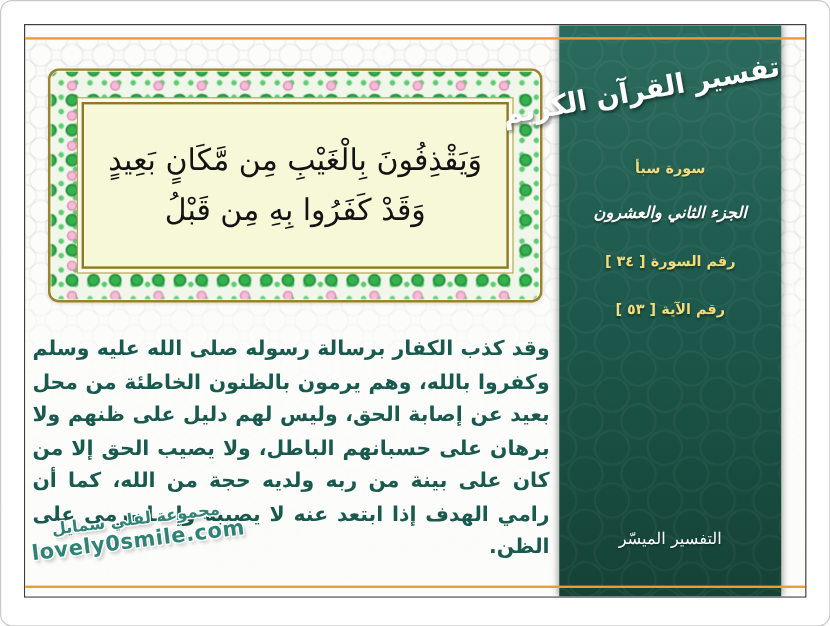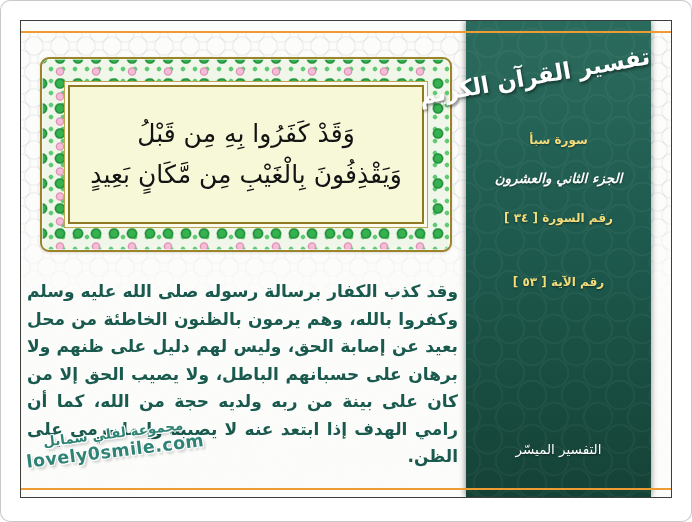--- a/index.html
+++ b/index.html
@@ -66,41 +66,41 @@
       radial-gradient(circle at 44px 0, rgba(255,255,255,0) 13px, rgba(255,255,255,.055) 14px, rgba(255,255,255,0) 16px),
       radial-gradient(circle at 0 44px, rgba(255,255,255,0) 13px, rgba(255,255,255,.055) 14px, rgba(255,255,255,0) 16px),
       radial-gradient(circle at 44px 44px, rgba(255,255,255,0) 13px, rgba(255,255,255,.055) 14px, rgba(255,255,255,0) 16px);
     background-size:44px 44px;}
   .calli{position:absolute;left:0;right:0;top:38px;text-align:center;transform:rotate(-10deg);
     color:#ffffff;font-size:23px;font-weight:bold;white-space:nowrap;direction:rtl;
     text-shadow:1px 2px 3px rgba(0,0,0,.5);}
   .sb-item{position:absolute;left:0;right:0;text-align:center;font-size:12px;font-weight:bold;
     direction:rtl;line-height:18px;text-shadow:0 1px 2px rgba(0,0,0,.45);}
   .sb-item.yellow{color:#f2dc7c;} .sb-item.white{color:#fdfdfd;font-style:italic;}
-  .sb-surah{top:110px;} .sb-juz{top:148px;font-size:13.5px;} .sb-num1{top:188px;} .sb-num2{top:228px;margin-top:24px;}
+  .sb-surah{top:110px;} .sb-juz{top:148px;font-size:13.5px;} .sb-num1{top:188px;} .sb-num2{top:228px;}
   .sb-footer{position:absolute;left:0;right:0;top:418px;text-align:center;color:#ffffff;
     font-weight:normal;font-size:13.5px;line-height:20px;direction:rtl;text-shadow:0 1px 2px rgba(0,0,0,.45);}
 </style>
 </head>
 <body>
 
 <div class="page">
   <div class="inner">
 
     <div class="bg-pattern"></div>
     <div class="ghost-calli">تفسير القرآن</div>
     <div class="bg-fade"></div>
 
     <div class="rule top"></div>
     <div class="rule bottom"></div>
 
     <div class="ornate-frame">
       <div class="verse-panel">
+        <div class="verse-line">وَيَقْذِفُونَ بِالْغَيْبِ مِن مَّكَانٍ بَعِيدٍ</div>
         <div class="verse-line">وَقَدْ كَفَرُوا بِهِ مِن قَبْلُ</div>
-        <div class="verse-line">وَيَقْذِفُونَ بِالْغَيْبِ مِن مَّكَانٍ بَعِيدٍ</div>
       </div>
     </div>
 
     <p class="tafsir">وقد كذب الكفار برسالة رسوله صلى الله عليه وسلم وكفروا بالله، وهم يرمون بالظنون الخاطئة من محل بعيد عن إصابة الحق، وليس لهم دليل على ظنهم ولا برهان على حسبانهم الباطل، ولا يصيب الحق إلا من كان على بينة من ربه ولديه حجة من الله، كما أن رامي الهدف إذا ابتعد عنه لا يصيبه وإنما يرمي على الظن.</p>
 
     <div class="watermark">
       <div class="wm-ar">مجموعة لفلي سمايل</div>
       <div class="wm-url">lovely0smile.com</div>
     </div>
 

